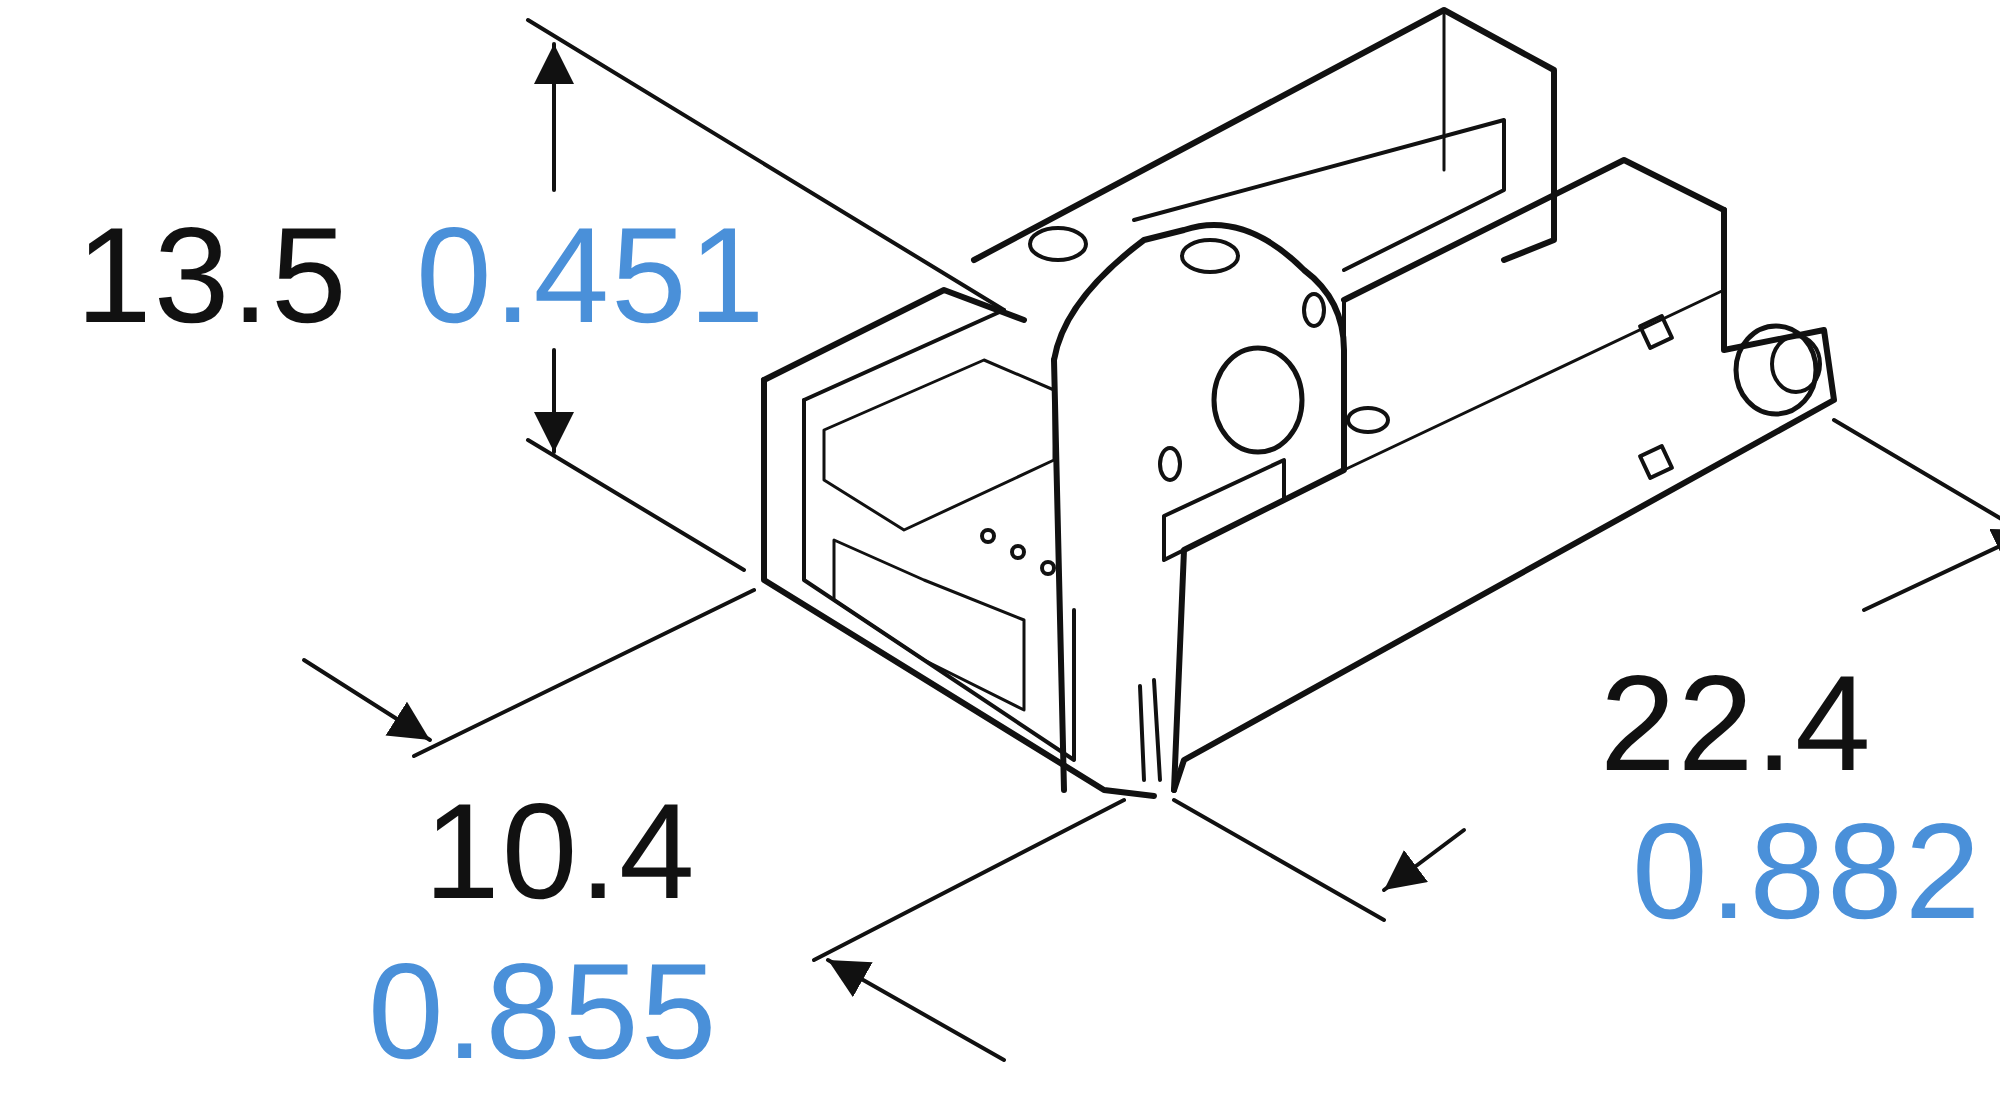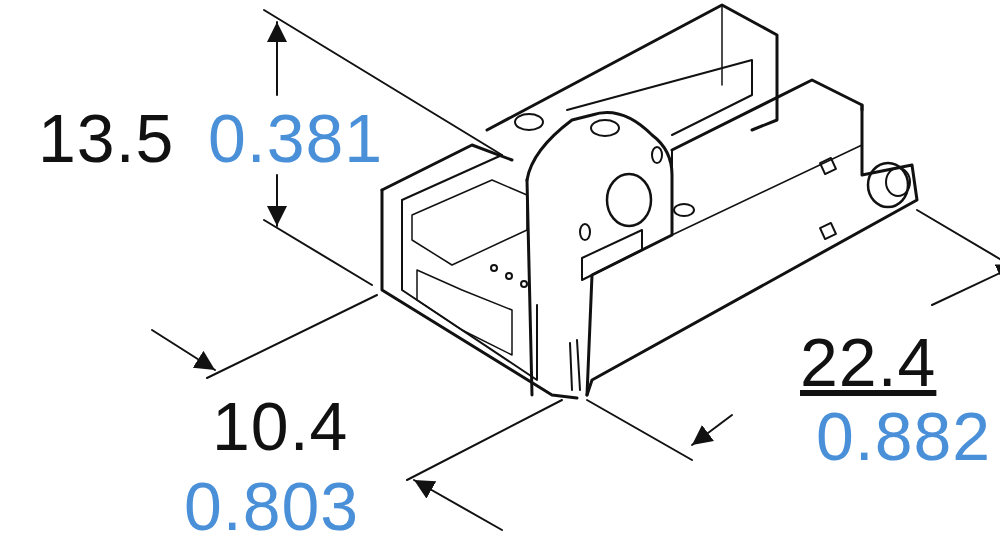--- a/index.html
+++ b/index.html
@@ -86,21 +86,21 @@
       <path class="ln" stroke-width="1.5" d="M385,270 L430,290 L480,310 L480,355 L430,330 L385,300 Z"></path>
       <circle class="ln" cx="462" cy="268" r="3" stroke-width="2"></circle>
       <circle class="ln" cx="477" cy="276" r="3" stroke-width="2"></circle>
       <circle class="ln" cx="492" cy="284" r="3" stroke-width="2"></circle>
       <line class="ln" x1="545" y1="340" x2="548" y2="390" stroke-width="2"></line>
       <line class="ln" x1="538" y1="343" x2="540" y2="390" stroke-width="2"></line>
     </g>
   </svg>
 
   <div class="dim-label mm" style="left:6px; top:104px;">13.5</div>
-  <div class="dim-label inch" style="left:176px; top:104px;">0.381</div>
+  <div class="dim-label inch" style="left:176px; top:104px;">0.451</div>
 
   <div class="dim-label mm" style="left:180px; top:392px;">10.4</div>
-  <div class="dim-label inch" style="left:152px; top:472px;">0.803</div>
+  <div class="dim-label inch" style="left:152px; top:472px;">0.855</div>
 
-  <div class="dim-label mm" style="left:768px; top:328px;text-decoration:underline;">22.4</div>
+  <div class="dim-label mm" style="left:768px; top:328px;">22.4</div>
   <div class="dim-label inch" style="left:784px; top:402px;">0.882</div>
 
 </div>
 
 </body></html>

